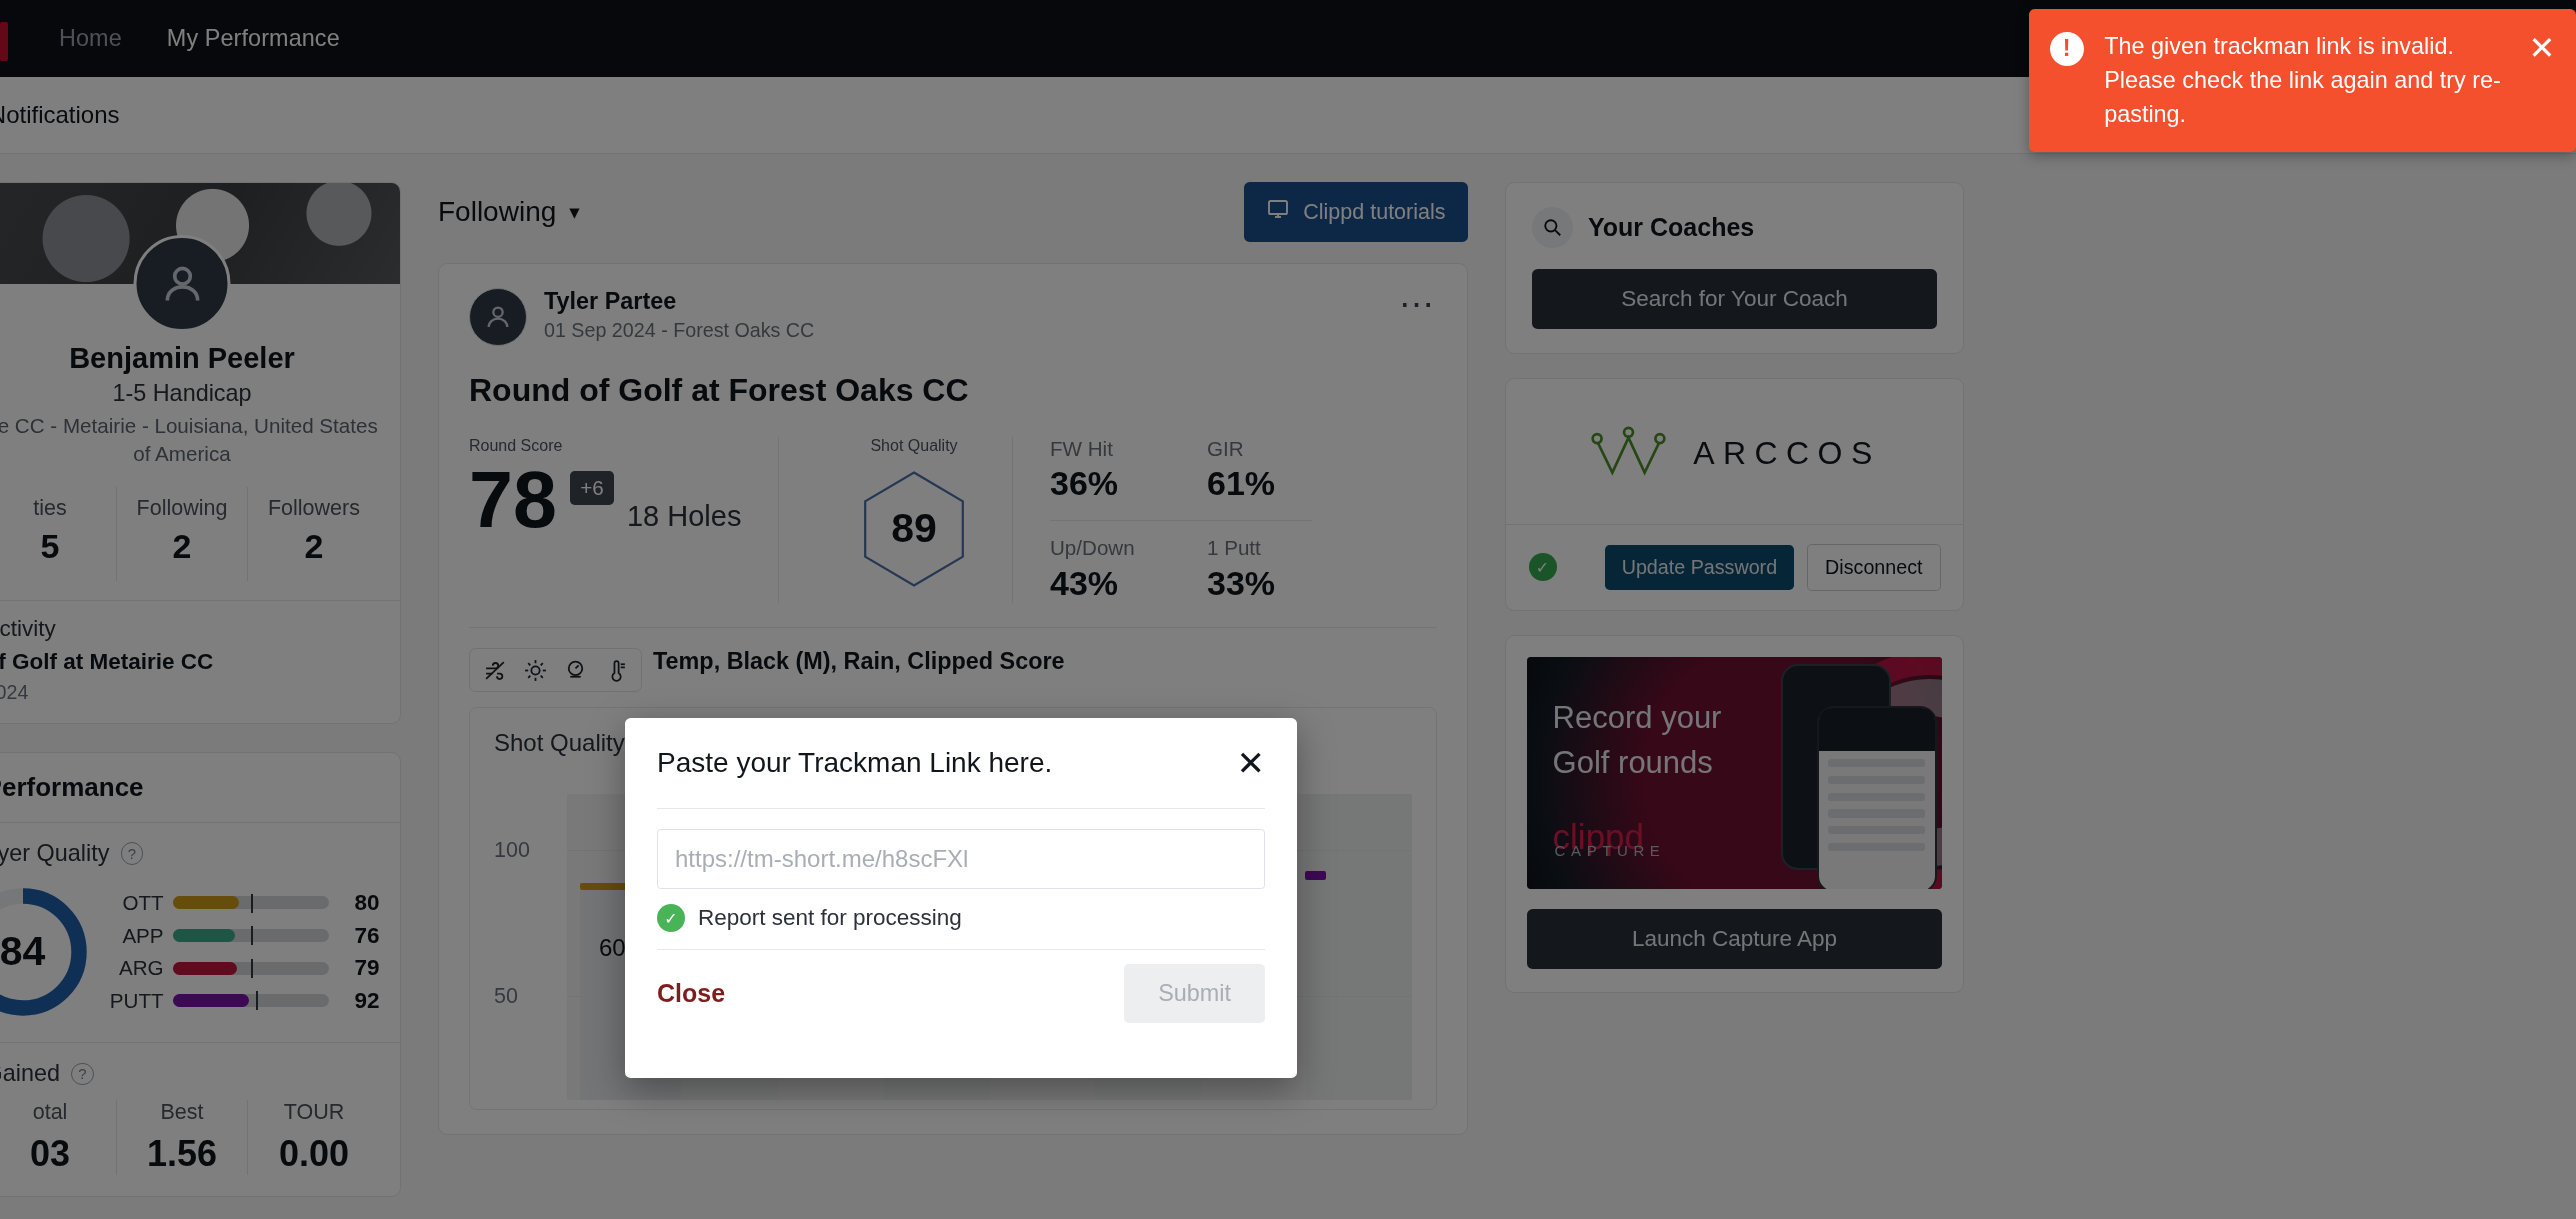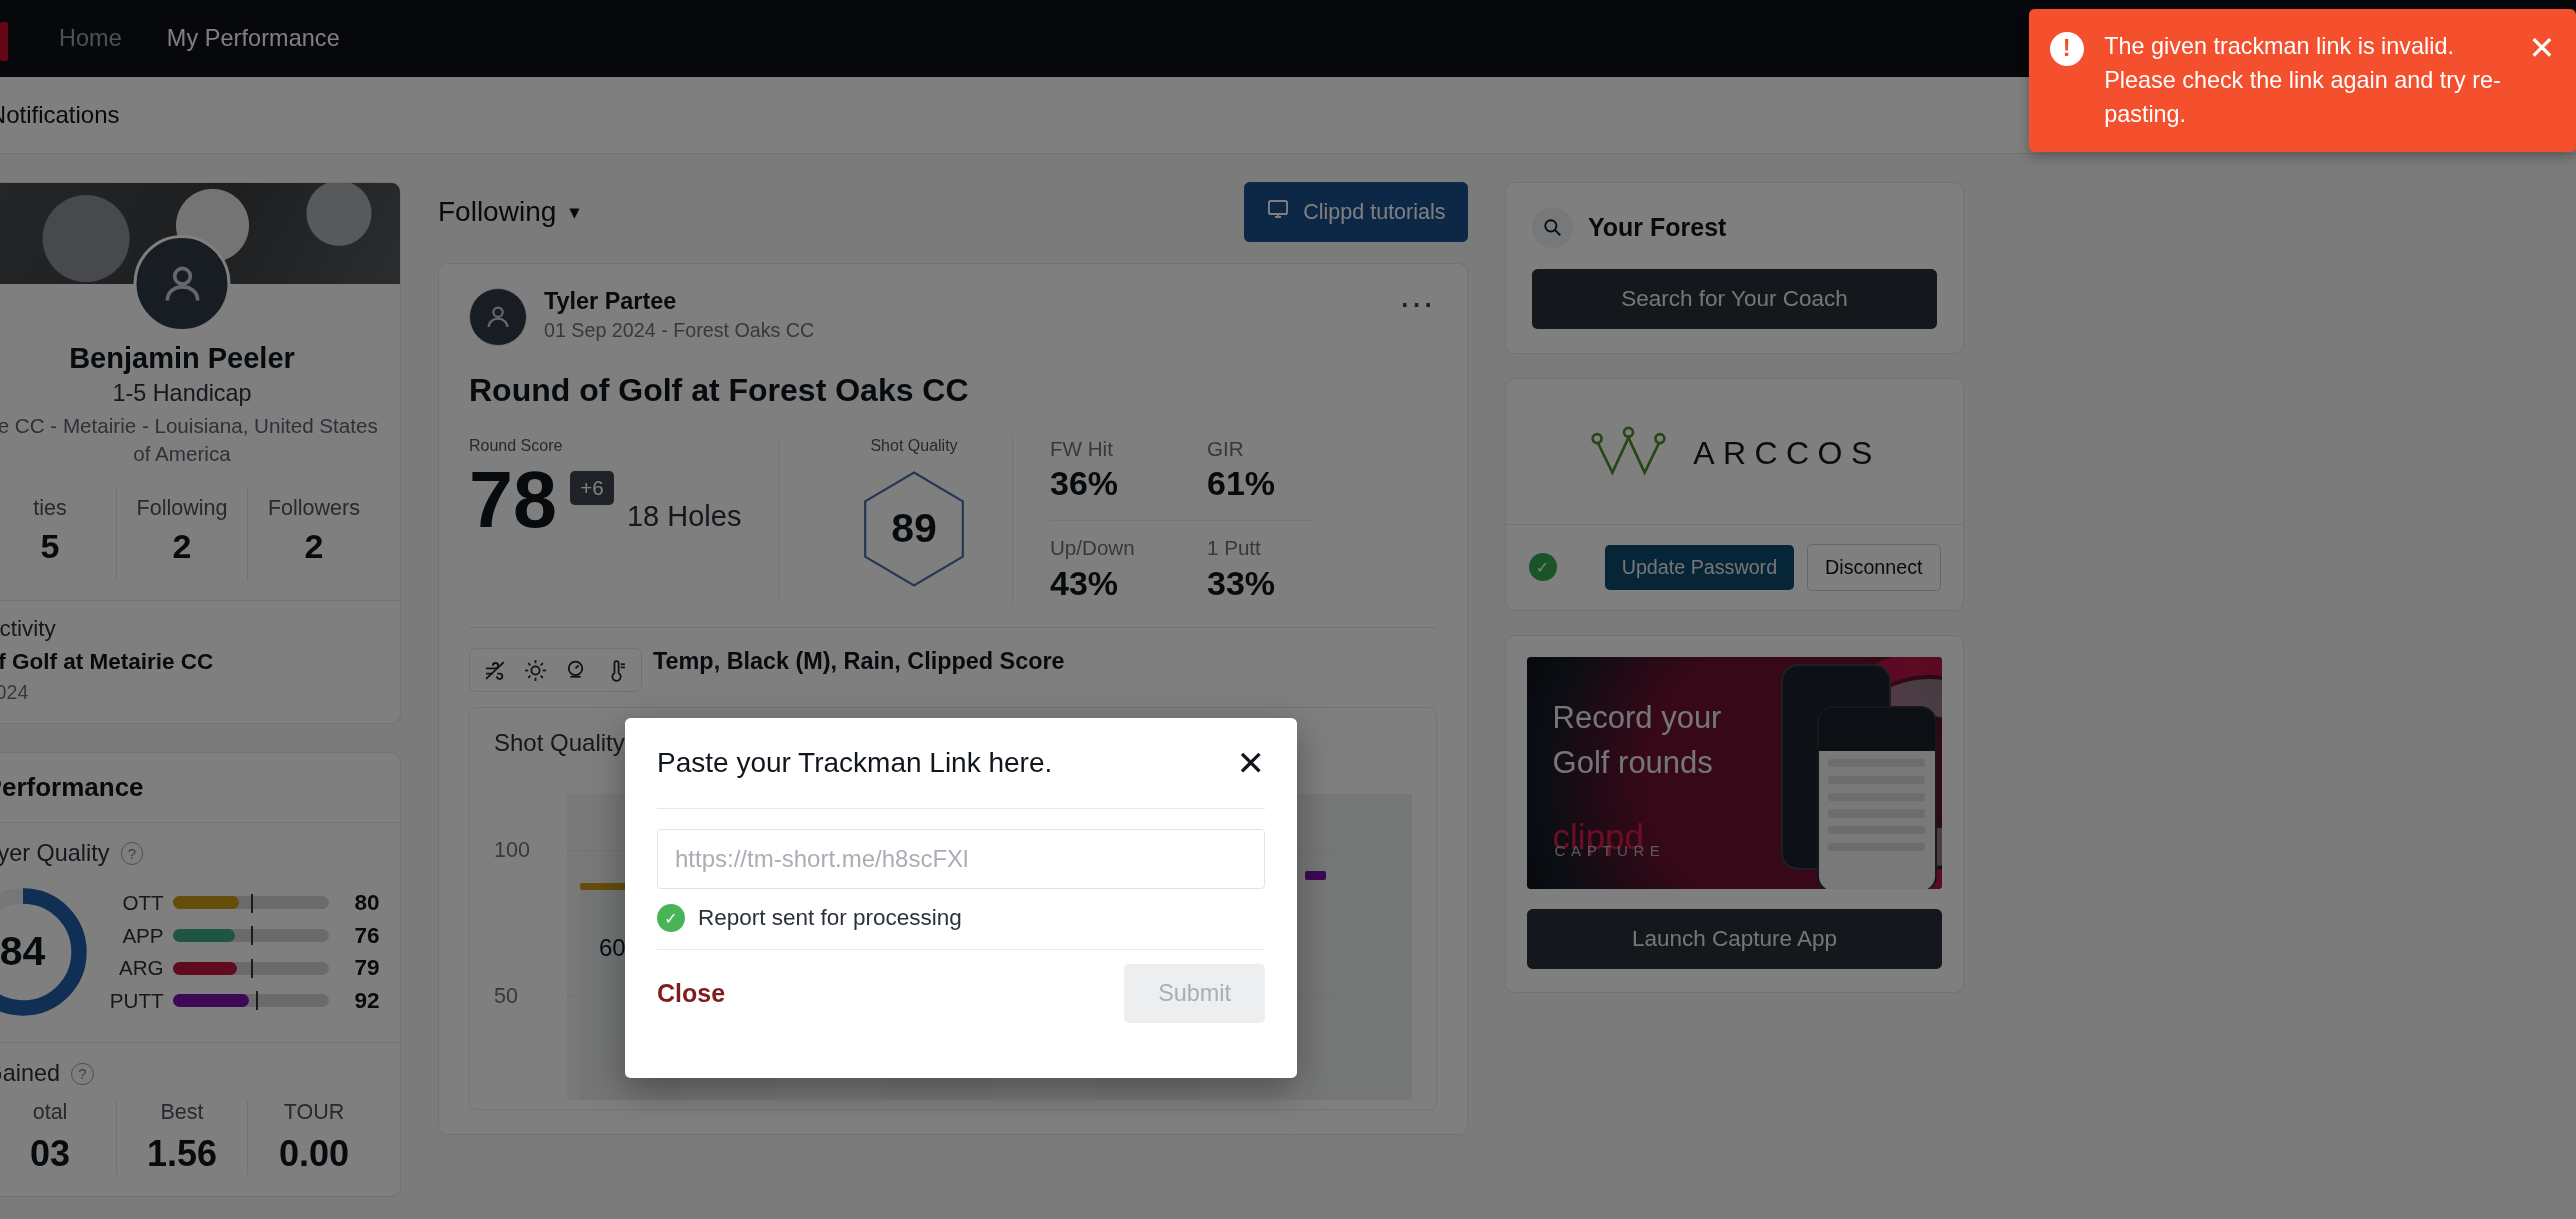--- a/index.html
+++ b/index.html
@@ -641,21 +641,21 @@
     <div class="col-right">
 
       <div class="r-card">
         <div class="r-head">
           <span class="r-ico">
             <svg viewBox="0 0 24 24" fill="none" stroke="currentColor" stroke-width="2">
                 <circle cx="10.5" cy="10.5" r="6"></circle>
                 <line x1="15" y1="15" x2="20.5" y2="20.5"></line>
               </svg>
           </span>
-          <span class="r-title">Your Forest</span>
+          <span class="r-title">Your Coaches</span>
         </div>
         <button class="dark-btn">Search for Your Coach</button>
       </div>
 
 
       <div class="r-card arccos-card">
         <div class="arccos-logo">
           <span>
             <svg viewBox="0 0 90 58" fill="none" stroke="#4c8c2b" stroke-width="3">
               <circle cx="10" cy="14" r="5"></circle>

